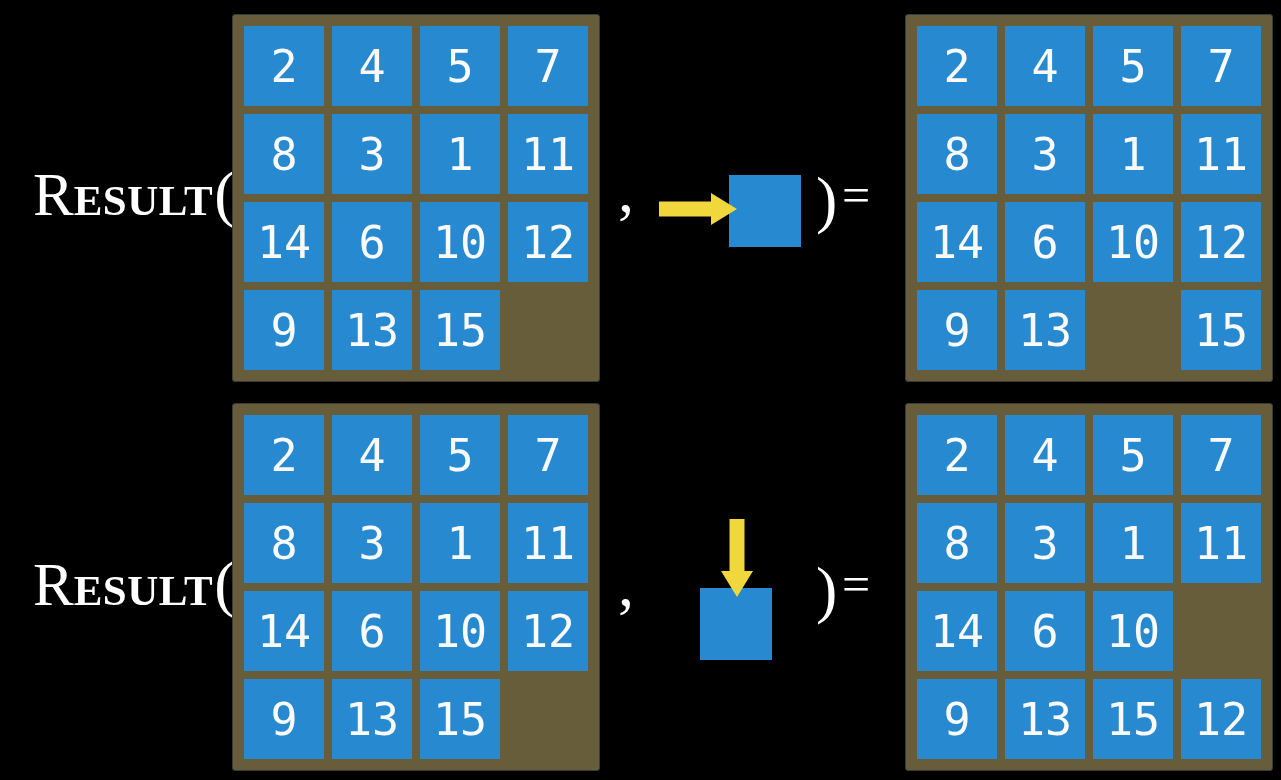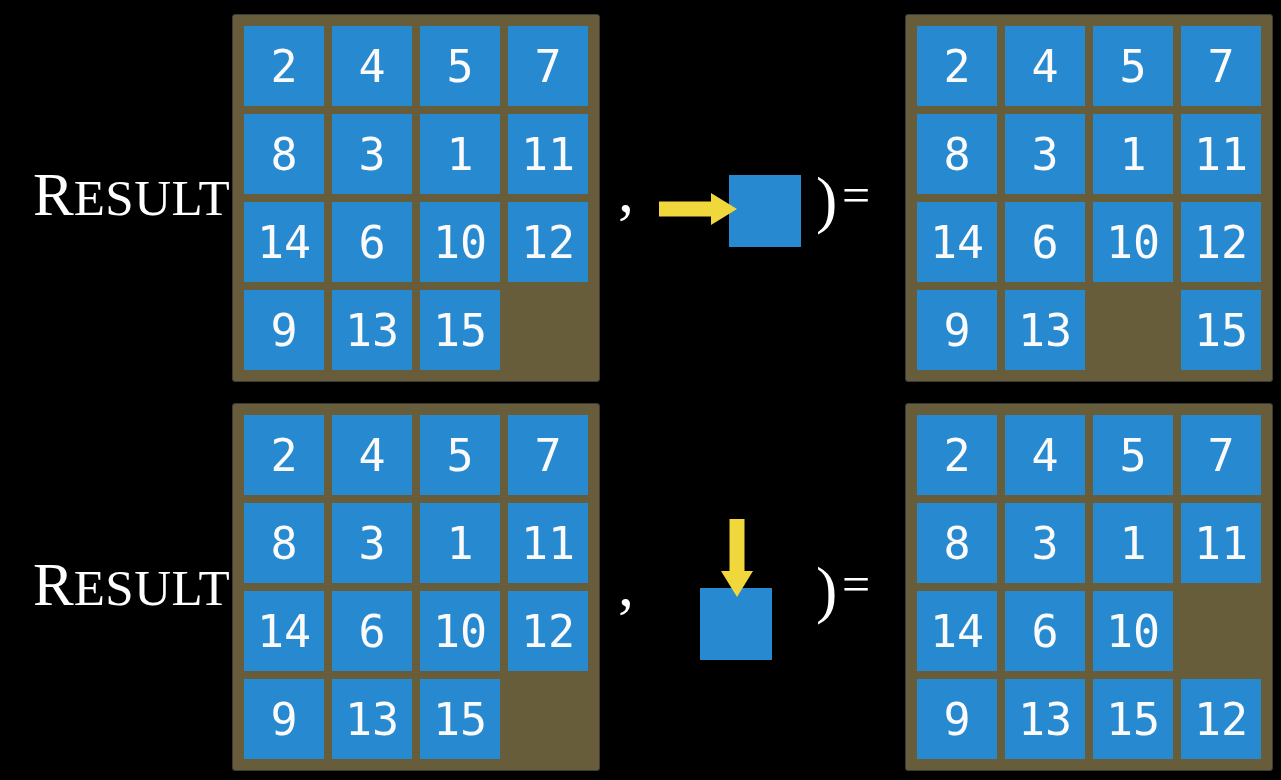--- a/index.html
+++ b/index.html
@@ -23,21 +23,21 @@
   }
   
   .func-label {
     position: absolute;
     line-height: 1;
     font-size: 64px;
     white-space: nowrap;
     color: var(--text_white, #fff);
   }
   .func-label .lead  { font-size: 61px; }
-  .func-label .small { font-size: 51px; letter-spacing: 0.5px; }
+  .func-label .small { font-size: 43px; letter-spacing: 0.5px; font-weight: bold; }
   .func-label .paren { font-size: 64px; margin-left: 1px; }
   #label1 { left: 33px; top: 162px; }
   #label2 { left: 33px; top: 552px; }
 
   
   .sym {
     position: absolute;
     line-height: 1;
     color: var(--text_white, #fff);
   }

